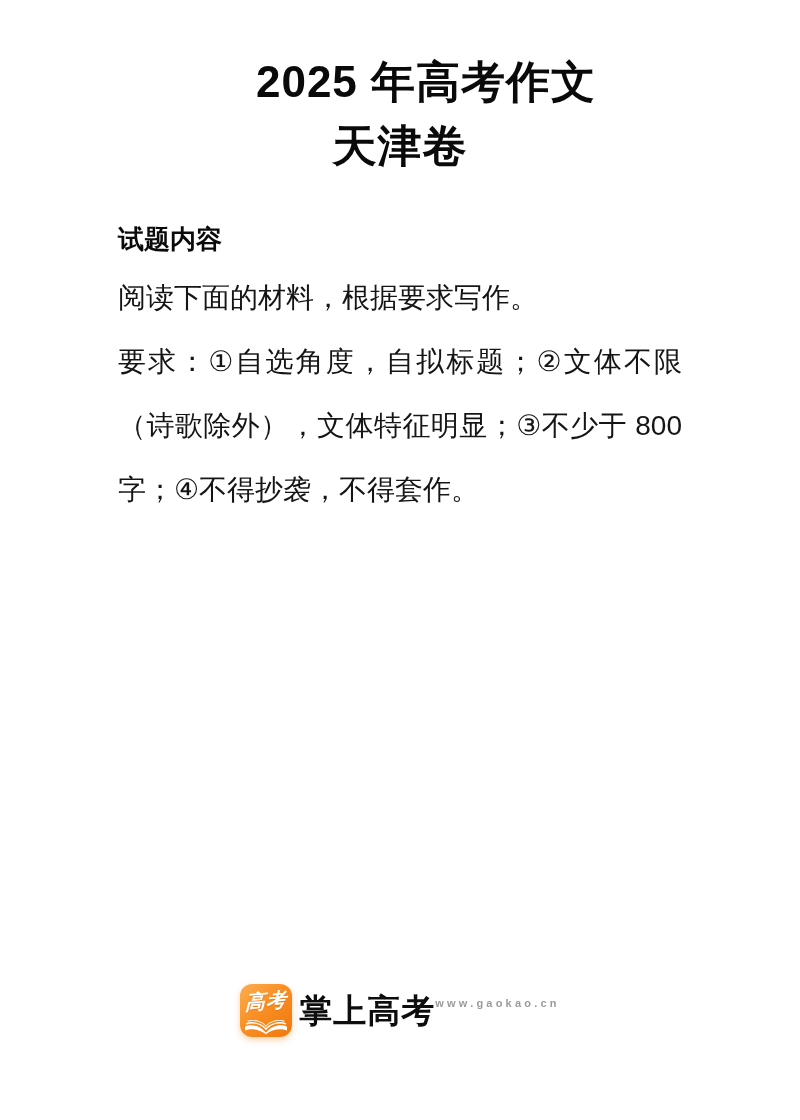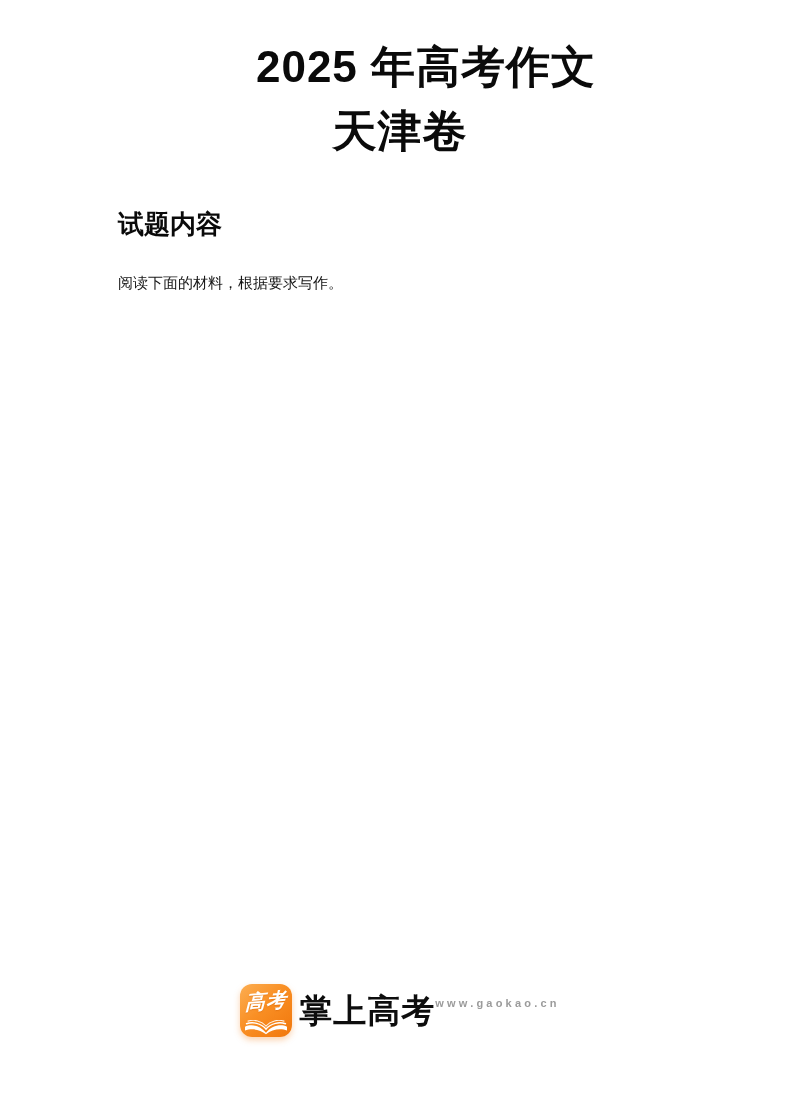--- a/index.html
+++ b/index.html
@@ -6,39 +6,39 @@
   .page {
     position: relative;
     width: 800px;
     height: 1120px;
     background: #ffffff;
     overflow: hidden;
     font-family: "Liberation Sans", "DejaVu Sans", sans-serif;
     color: #111111;
   }
   .title-block {
-    padding-top: 35px;
+    padding-top: 50px;
     text-align: center;
     font-size: 44px;
     line-height: 64px;
     font-weight: 600;
     color: #0a0a0a;
     letter-spacing: 1px;
   }
   .title-line1 { margin-left: 52px; }
   .section-heading {
     margin: 46px 118px 12px 118px;
     font-size: 26px;
     line-height: 30px;
     font-weight: 700;
     color: #0a0a0a;
   }
   .body-text {
     margin: 0 118px;
-    font-size: 15px;
+    font-size: 28px;
     line-height: 64px;
     text-align: justify;
     color: #151515;
   }
   .body-text p { margin: 0; }
   .footer {
     position: absolute;
     top: 984px;
     left: 0;
     width: 100%;
@@ -104,20 +104,21 @@
 
   <div class="title-block">
     <div class="title-line1">2025 年高考作文</div>
     <div class="title-line2">天津卷</div>
   </div>
 
   <div class="section-heading">试题内容</div>
 
   <div class="body-text">
     <p>阅读下面的材料，根据要求写作。</p>
+    <p>要求：①自选角度，自拟标题；②文体不限（诗歌除外），文体特征明显；③不少于 800 字；④不得抄袭，不得套作。</p>
   </div>
 
   <div class="footer">
     <div class="logo-icon">
       <span class="logo-cal">高考</span>
       <svg class="book-svg" viewBox="0 0 60 20" xmlns="http://www.w3.org/2000/svg" aria-hidden="true">
         <path d="M30 17 C22 7 10 5 2 9 L2 14 C10 11 22 12 30 19 C38 12 50 11 58 14 L58 9 C50 5 38 7 30 17 Z" fill="#ffffff"></path>
         <path d="M30 12 C23 4 12 2 4 5" stroke="#ffffff" stroke-width="1.8" fill="none" stroke-linecap="round"></path>
         <path d="M30 12 C37 4 48 2 56 5" stroke="#ffffff" stroke-width="1.8" fill="none" stroke-linecap="round"></path>
         <path d="M30 8 C24 1 14 -1 6 1.5" stroke="#ffffff" stroke-width="1.4" fill="none" stroke-linecap="round" opacity="0.9"></path>

